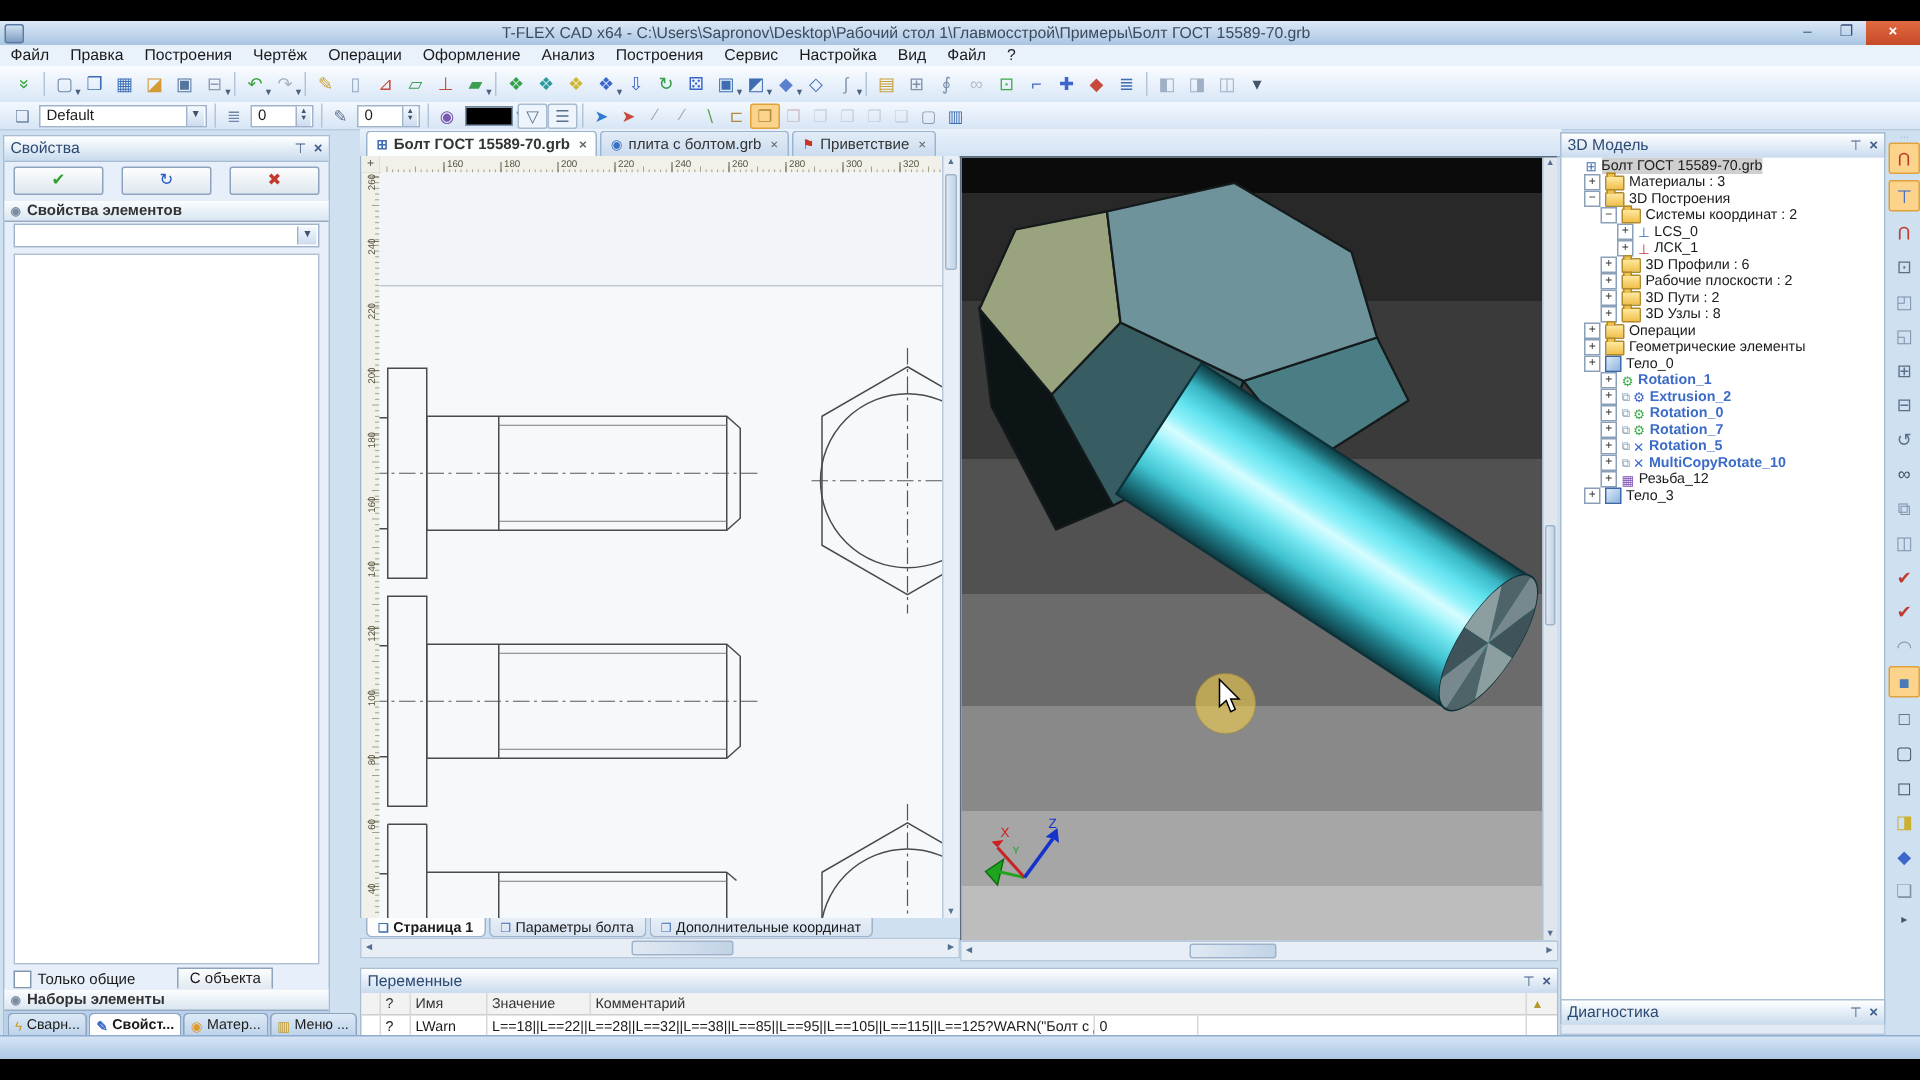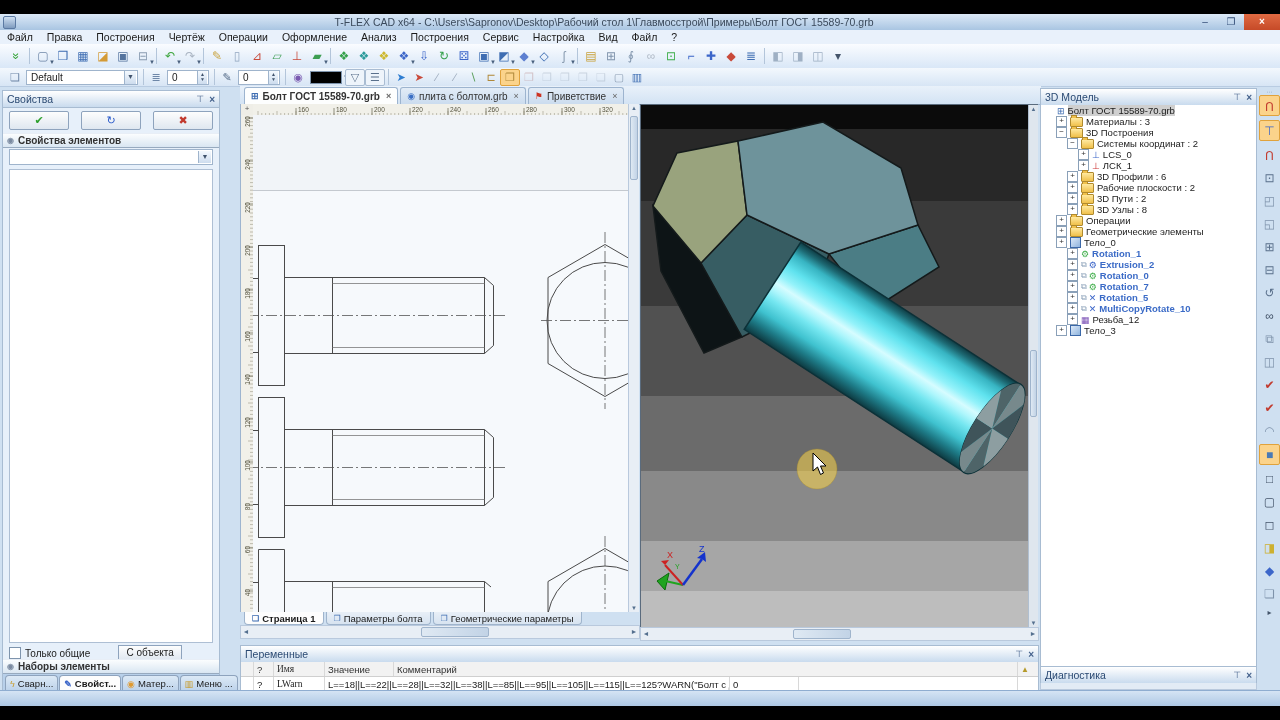--- a/index.html
+++ b/index.html
@@ -161,21 +161,21 @@
   
   #varspanel{position:absolute;left:240px;top:631px;width:797px;height:45px;
     border:1px solid #a8bcd2;background:#fff;}
   #vars-table{position:absolute;top:16px;left:0;right:0;bottom:0;font-size:9.5px;}
   .vrow{display:flex;height:14px;align-items:center;}
   .vrow.hdr{background:#f2f2f2;border-bottom:1px solid #cfcfcf;color:#333;}
   .vcell{padding:0 3px;border-right:1px solid #d8d8d8;height:100%;display:flex;
     align-items:center;overflow:hidden;white-space:nowrap;}
   .vc0{width:6px;flex:0 0 auto;}
   .vc1{width:13px;flex:0 0 auto;}
-  .vc2{width:44px;flex:0 0 auto;font-family:Liberation Serif, serif;}
+  .vc2{width:44px;flex:0 0 auto;}
   .vc3{width:398px;flex:0 0 auto;}
   .vc4{width:62px;flex:0 0 auto;}
   .vc5{flex:1;}
   .vc6{width:14px;flex:0 0 auto;color:#b59a2a;font-size:8px;border-right:none;}
   
   #statusbar{position:absolute;left:0;right:0;top:676px;height:16px;
     background:linear-gradient(#d5e4f4,#abc6e3);border-top:1px solid #8fadd0;}
   
   .dln{stroke:#4a4a4a;stroke-width:1;fill:none;}
   .dthin{stroke:#7a7a7a;stroke-width:0.8;fill:none;}
@@ -847,21 +847,21 @@
       <span class="ptab act">
         <span class="pico">❏</span>
         <span>Страница 1</span>
       </span>
       <span class="ptab">
         <span class="pico">❐</span>
         <span>Параметры болта</span>
       </span>
       <span class="ptab">
         <span class="pico">❐</span>
-        <span>Геометрические параметры</span>
+        <span>Дополнительные координат</span>
       </span>
     </div>
 
   <div id="hscroll2d" class="hscroll">
     <span class="hs-arr" style="left:0">◄</span>
     <div class="sb-thumb" style="top:1px;bottom:1px;left:180px;width:66px"></div>
     <span class="hs-arr" style="right:0">►</span>
   </div>
 
   <div id="view3d">

